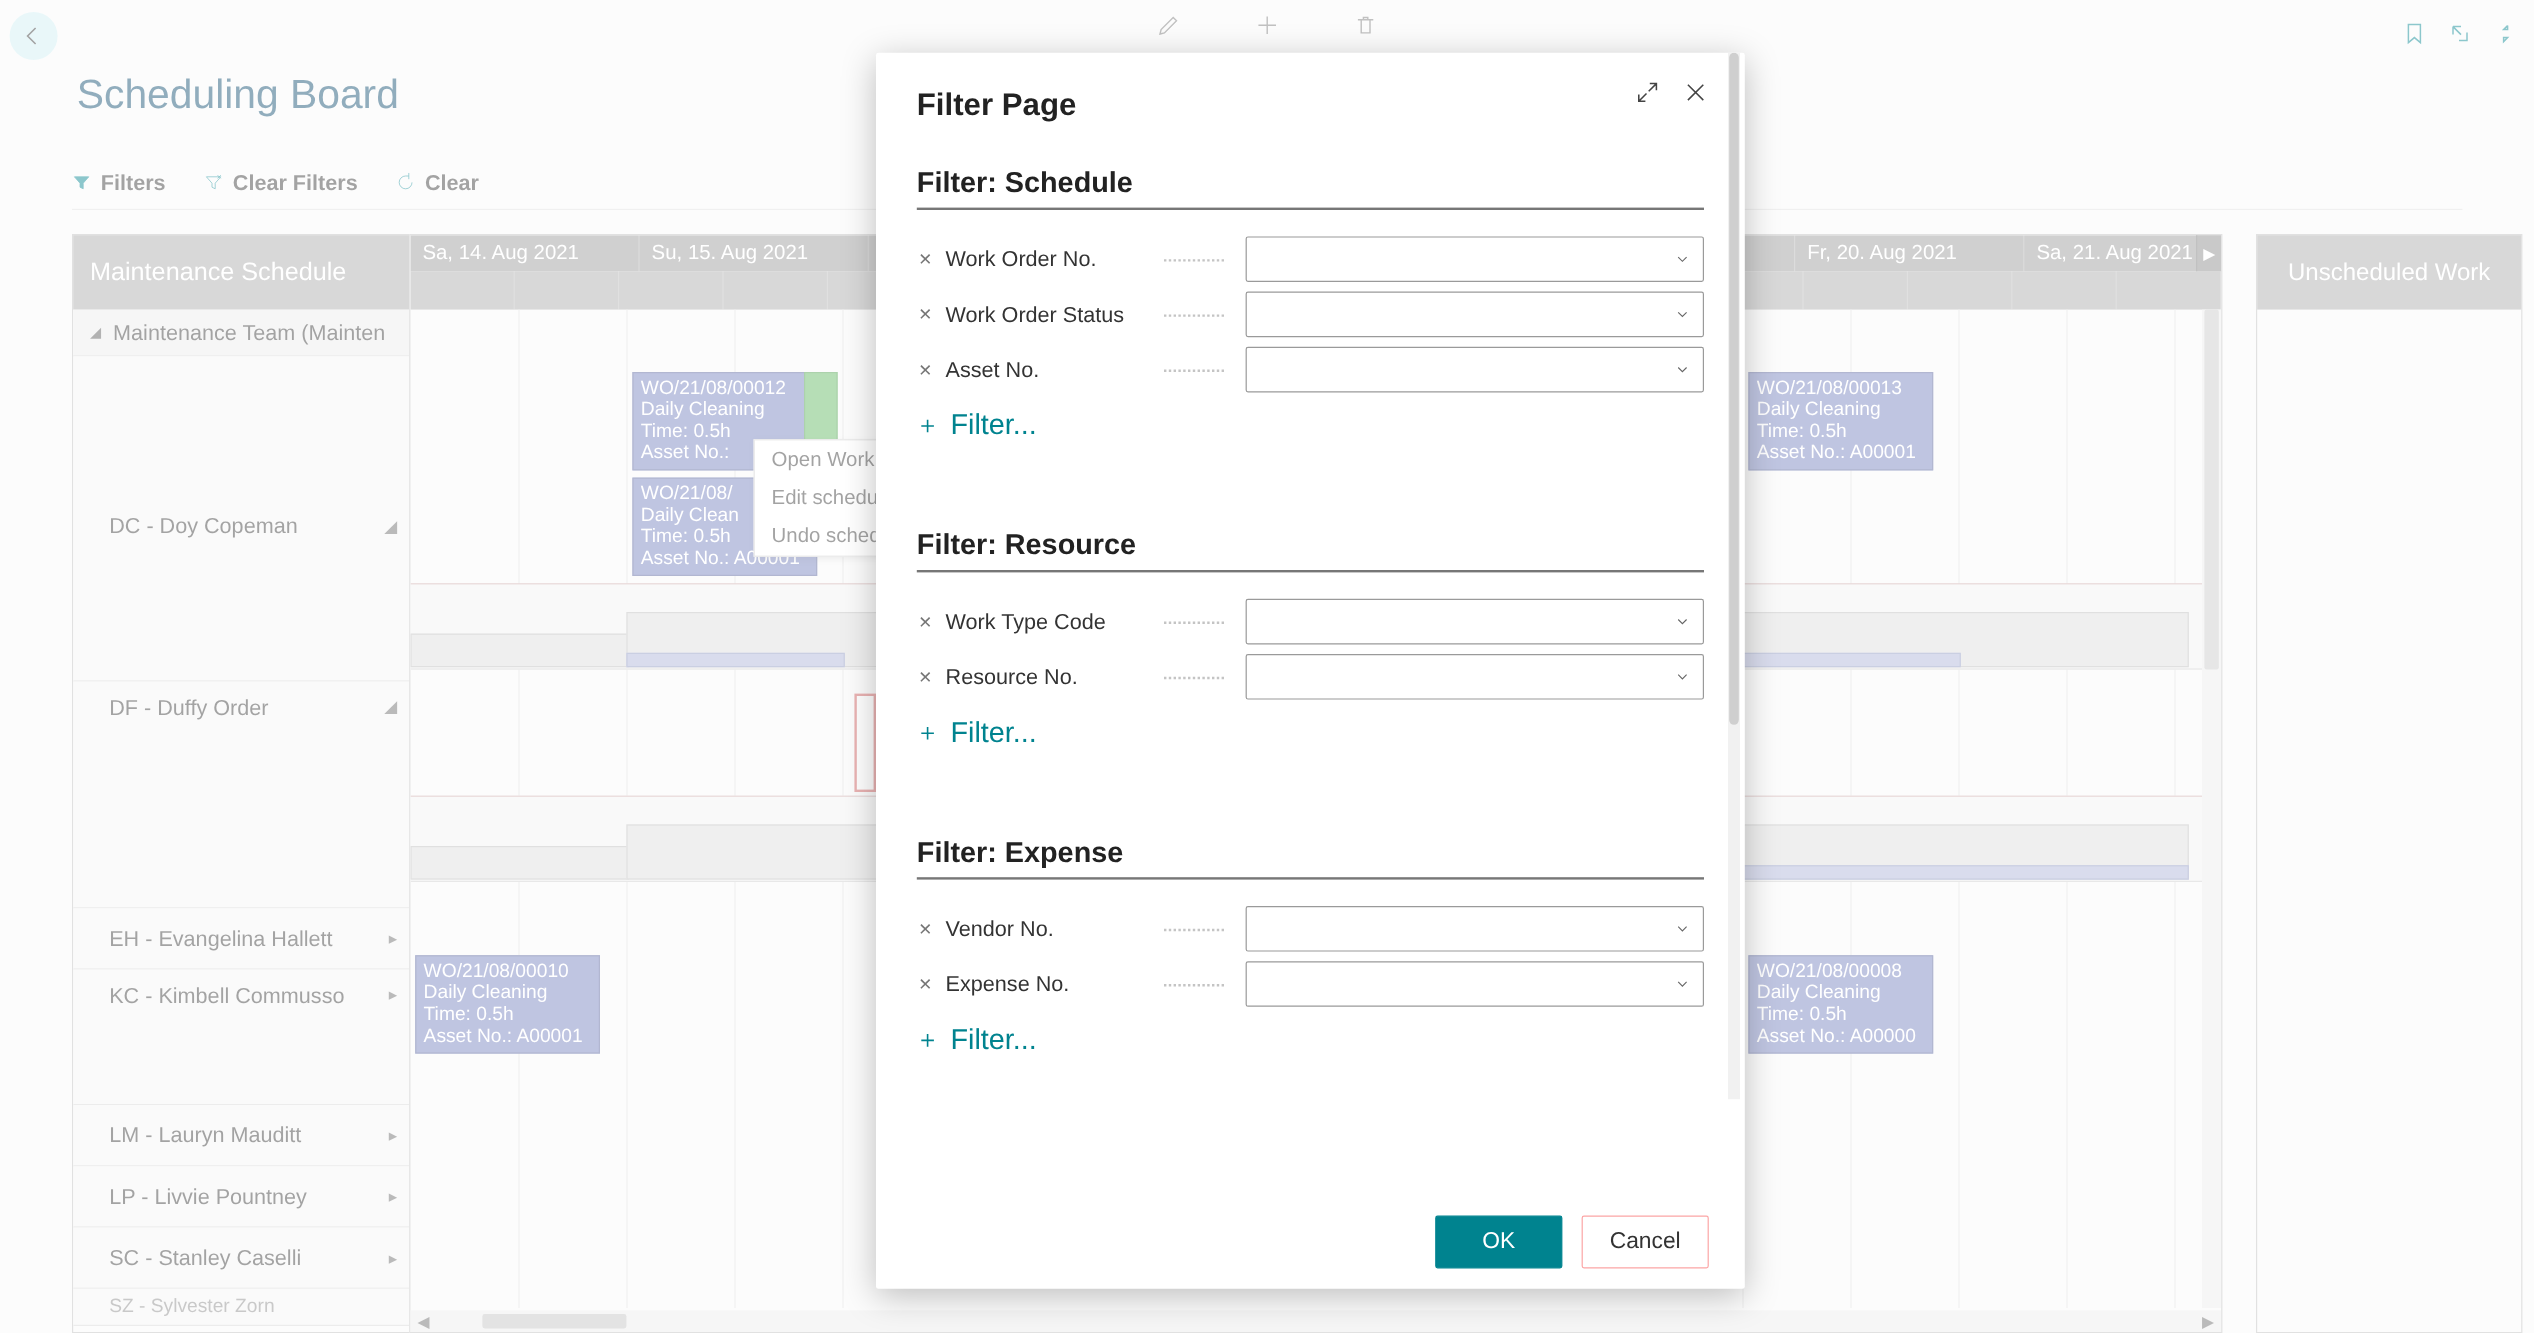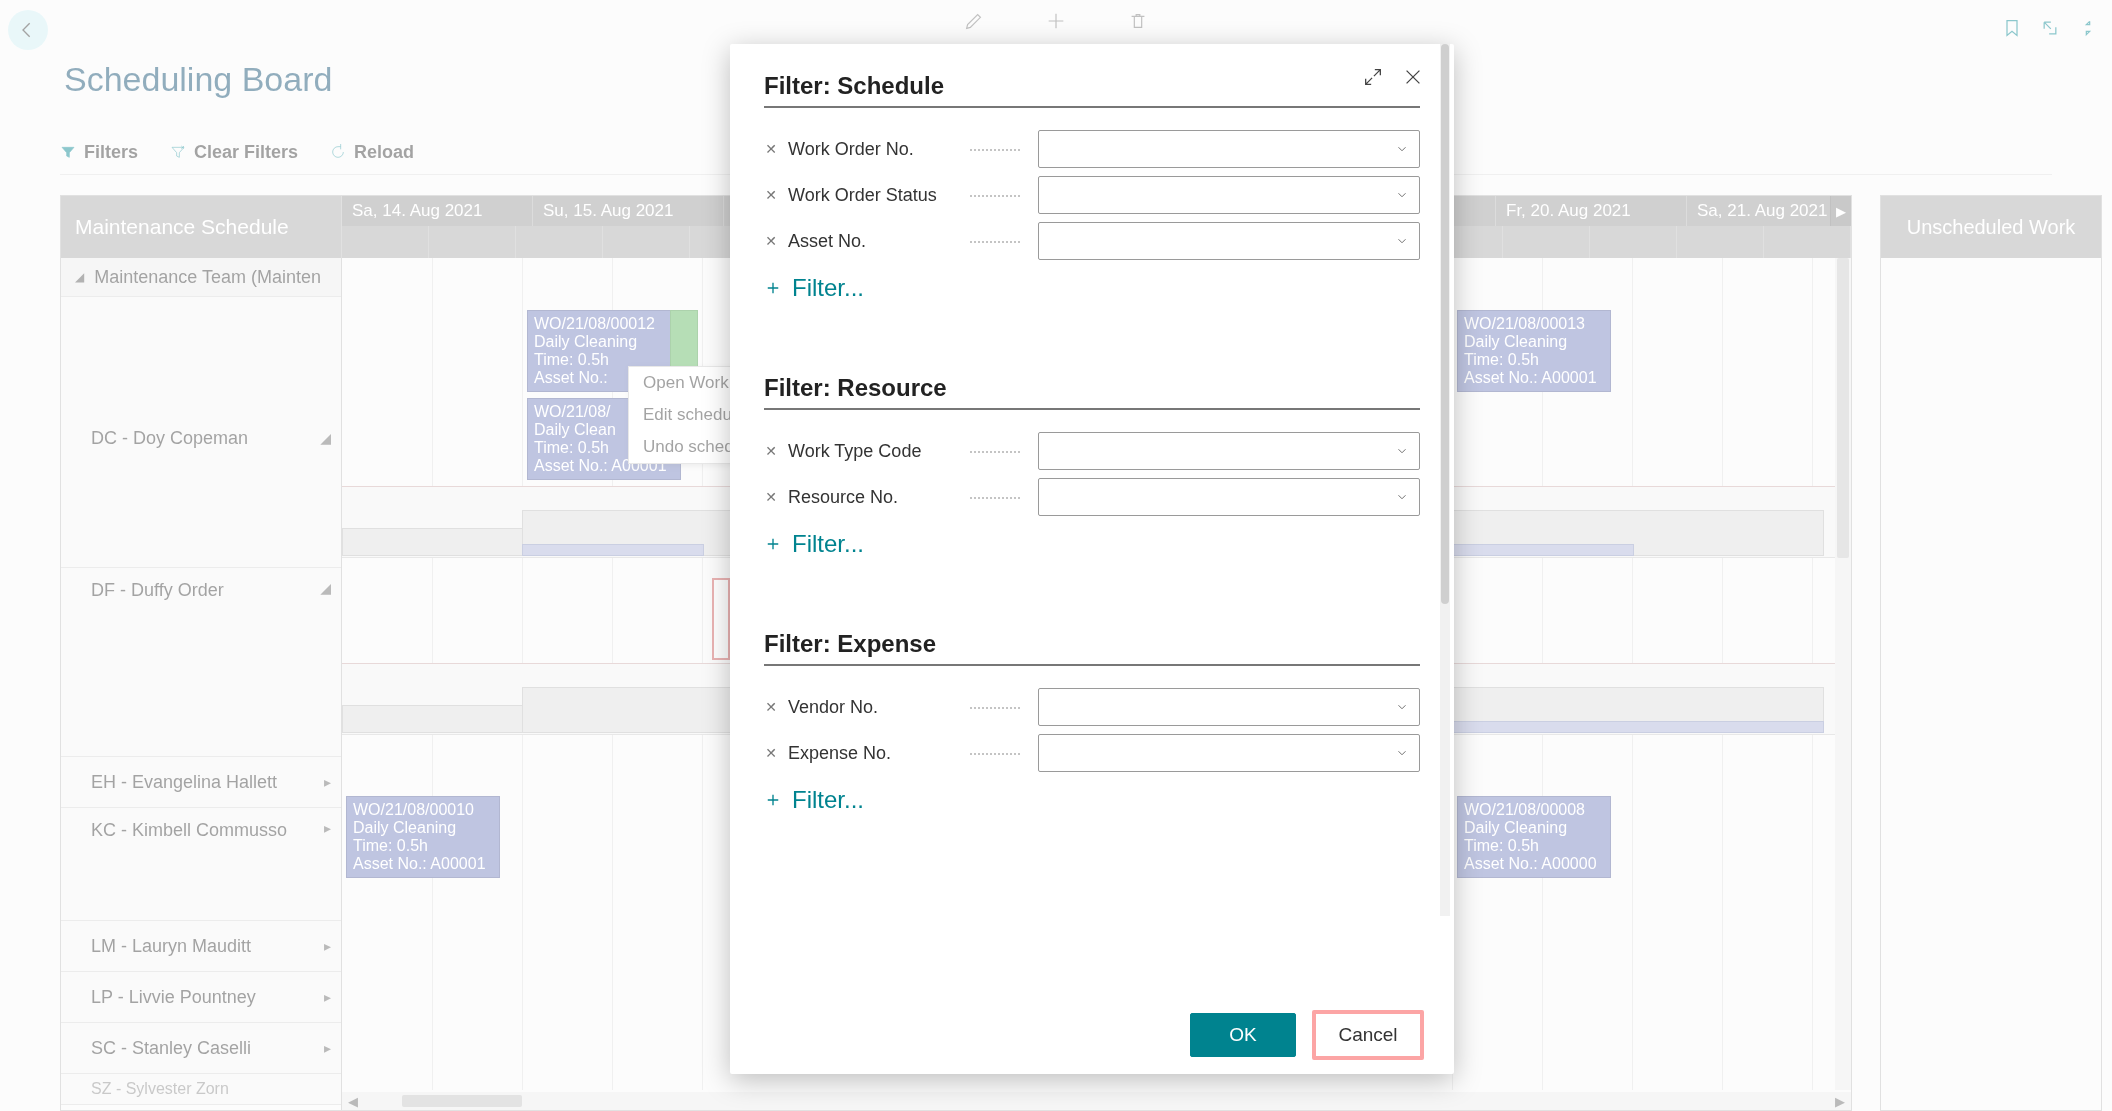--- a/index.html
+++ b/index.html
@@ -233,21 +233,21 @@
 
   .modal-footer{
     height:78px;display:flex;align-items:center;justify-content:flex-end;
     gap:16px;padding-right:30px;border-top:0;
   }
   .btn{
     height:42px;min-width:104px;border-radius:2px;font-size:19px;
     display:flex;align-items:center;justify-content:center;
   }
   .btn-primary{background:var(--teal);color:#fff;border:1px solid var(--teal);}
-  .btn-secondary{background:#fff;color:#333;border:4px solid #fca5a5;}
+  .btn-secondary{background:#fff;color:#333;border:1px solid #fca5a5;}
 
   
   .modal-scroll{
     position:absolute;top:0;right:4px;bottom:80px;width:10px;background:#f1f1f1;
   }
   .modal-scroll .th{position:absolute;left:1px;right:1px;top:0;height:560px;background:#cfcfcf;border-radius:4px;}
 
   
   .wo-card.green{background:var(--card-green);border-color:#489b48;}
   .red-sliver{position:absolute;background:#fff;border:2px solid var(--card-red-border);}
@@ -301,21 +301,21 @@
       <svg viewBox="0 0 24 24" style="fill:none">
           <path d="M3 5 H21 L14 13 V20 L10 18 V13 Z"></path>
           <path d="M17 3 L21 7 M21 3 L17 7"></path>
         </svg>
       <span>Clear Filters</span>
     </div>
     <div class="action-item">
       <svg viewBox="0 0 24 24" style="fill:none">
           <path d="M20 12 A8 8 0 1 1 12 4 L16 4 M16 0 L16 8"></path>
         </svg>
-      <span>Reload</span>
+      <span>Clear</span>
     </div>
   </div>
 
   <div class="board">
 
     <div class="side-col">
       <div class="side-header">Maintenance Schedule</div>
       <div class="side-scroll">
         <div class="team-row">
           <span class="tri">◢</span>
@@ -464,20 +464,21 @@
       <div class="right-header">Unscheduled Work</div>
     </div>
   </div>
 
 </div>
 
 <div class="dim-overlay"></div>
 
 <div class="modal">
   <div class="modal-inner">
+    <div class="modal-title">Filter Page</div>
     <div class="modal-controls">
       <span><svg viewBox="0 0 24 24">
             <path d="M14 4 H20 V10 M20 4 L13 11 M10 20 H4 V14 M4 20 L11 13"></path>
           </svg></span>
       <span><svg viewBox="0 0 24 24">
             <path d="M5 5 L19 19 M19 5 L5 19"></path>
           </svg></span>
     </div>
 
     <div class="filter-section">

